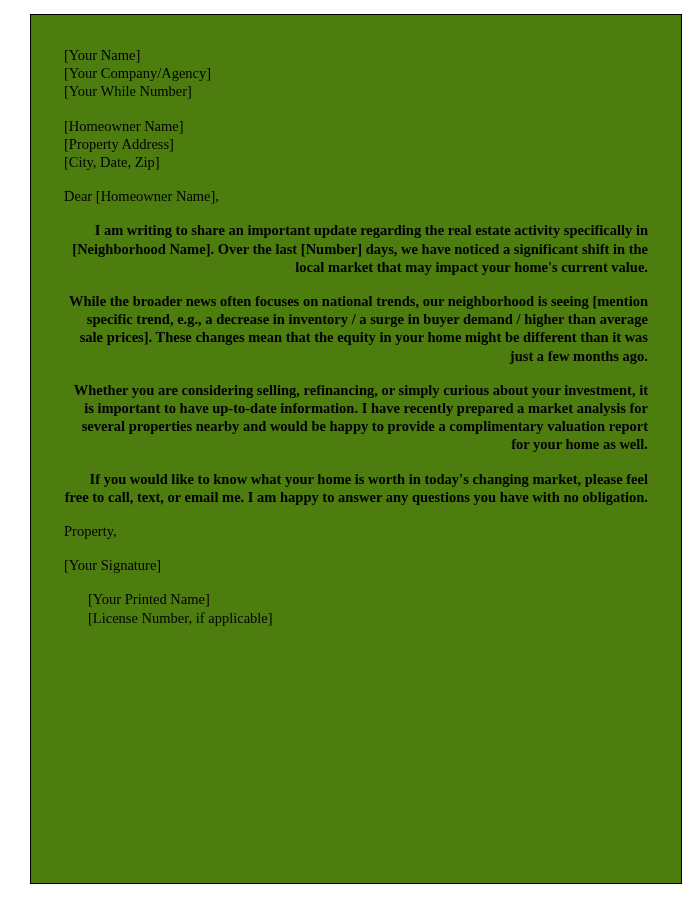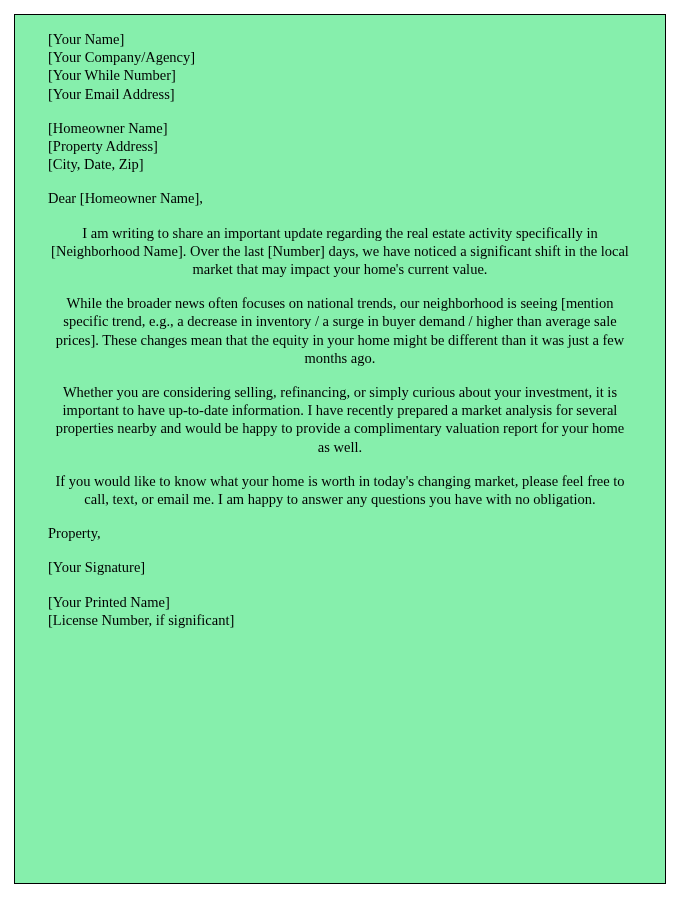--- a/index.html
+++ b/index.html
@@ -11,57 +11,58 @@
     }
     .canvas {
       position: relative;
       width: 700px;
       height: 900px;
       background: #ffffff;
       overflow: hidden;
     }
     .page {
       position: absolute;
-      left: 14px;
+      left: 30px;
       top: 14px;
       width: 652px;
       height: 870px;
       box-sizing: border-box;
       border: 1px solid #000000;
-      padding: 15px 33px;
-      background: #86efac;
+      padding: 31px 33px;
+      background: #4d7c0f;
       font-family: "Liberation Serif", "DejaVu Serif", serif;
       font-size: 14.5px;
       line-height: 18.2px;
       color: #000000;
     }
     .block {
       margin: 0 0 16px 0;
     }
     .block:last-child {
       margin-bottom: 0;
+      margin-left: 24px;
     }
     .line {
       white-space: nowrap;
     }
     .para {
-      text-align: center;
+      text-align: right;
+      font-weight: bold;
     }
   </style>
 </head>
 <body>
 
 <div class="canvas">
   <div class="page">
 
     <div class="block">
       <div class="line">[Your Name]</div>
       <div class="line">[Your Company/Agency]</div>
       <div class="line">[Your While Number]</div>
-      <div class="line">[Your Email Address]</div>
     </div>
 
 
     <div class="block">
       <div class="line">[Homeowner Name]</div>
       <div class="line">[Property Address]</div>
       <div class="line">[City, Date, Zip]</div>
     </div>
 
     <div class="block">
@@ -79,17 +80,17 @@
     <div class="block">
       <div class="line">Property,</div>
     </div>
 
     <div class="block">
       <div class="line">[Your Signature]</div>
     </div>
 
     <div class="block">
       <div class="line">[Your Printed Name]</div>
-      <div class="line">[License Number, if significant]</div>
+      <div class="line">[License Number, if applicable]</div>
     </div>
 
   </div>
 </div>
 
 </body></html>

